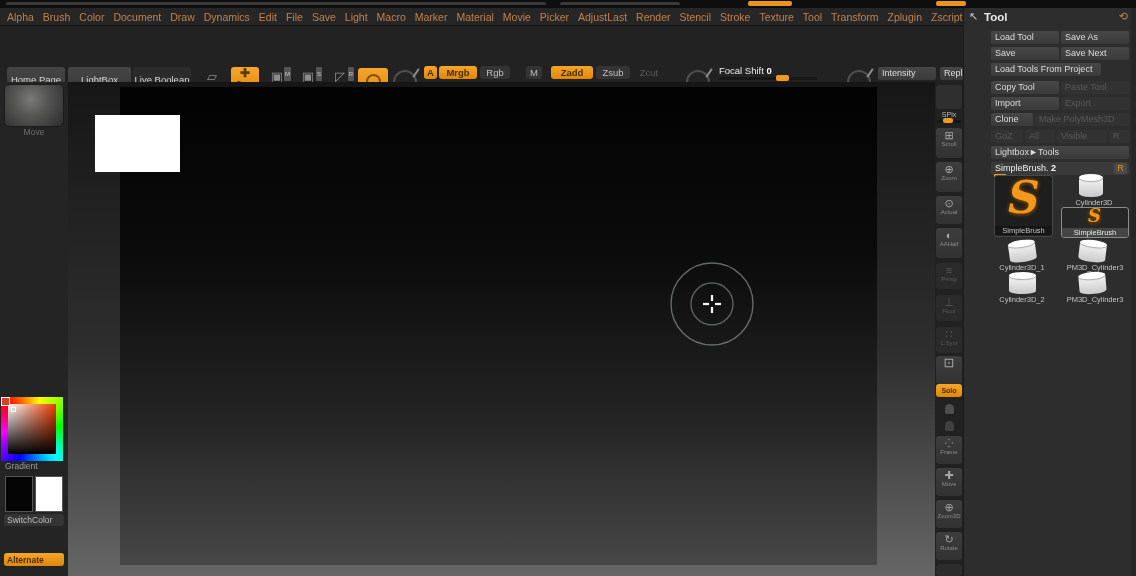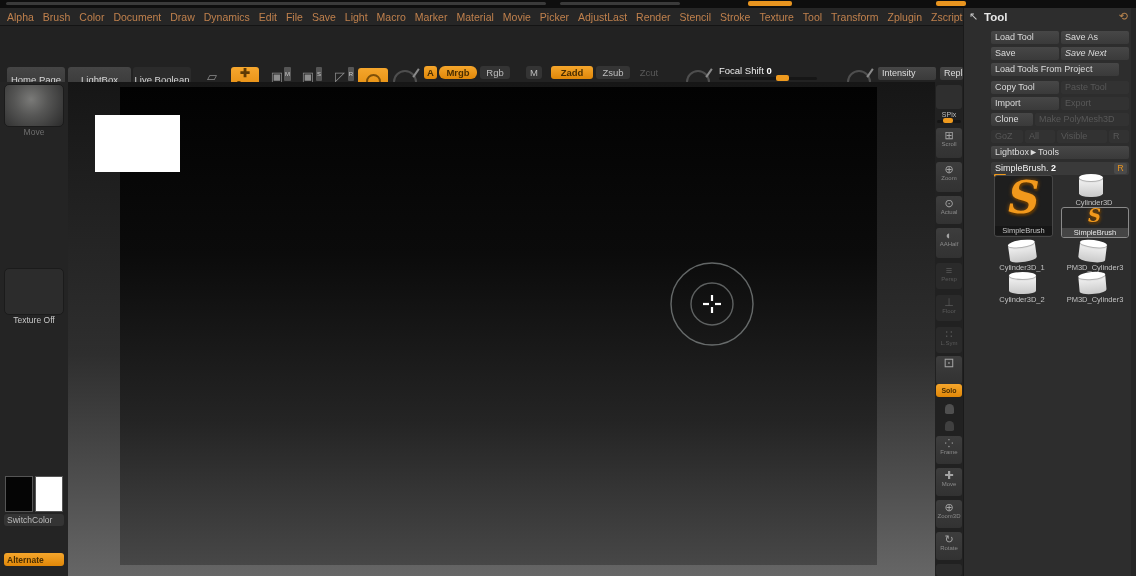--- a/index.html
+++ b/index.html
@@ -151,21 +151,21 @@
       <span class="glyph" style="position:relative;">◸<span class="badge">R</span></span>
       <span>Rotate</span>
     </div>
 
     <div class="btn orange" style="left:358px;top:42px;width:30px;height:26px;">
       <span class="ring-icon"></span>
     </div>
     <div class="dial" style="left:393px;top:44px;">S</div>
 
     <div class="btn orange" style="left:424px;top:40px;width:13px;height:13px;">A</div>
-    <div class="btn orange" style="left:439px;top:40px;width:38px;height:13px;border-radius:6px;">Mrgb</div>
+    <div class="btn orange" style="left:439px;top:40px;width:38px;height:13px;">Mrgb</div>
     <div class="btn flat" style="left:480px;top:40px;width:30px;height:13px;">Rgb</div>
     <div class="btn flat" style="left:526px;top:40px;width:16px;height:13px;">M</div>
     <div class="slider-label" style="left:428px;top:55px;">
       <span>Rgb Intensity</span> <b>25</b>
     </div>
     <div class="slider-track" style="left:428px;top:68px;width:120px;">
       <div class="slider-handle" style="left:58px;"></div>
     </div>
 
     <div class="btn orange" style="left:551px;top:40px;width:42px;height:13px;">Zadd</div>
@@ -201,23 +201,27 @@
     <div class="tpbtn" style="left:878px;top:41px;width:58px;">Intensity</div>
     <div class="tpbtn" style="left:940px;top:41px;width:23px;">Repla</div>
     <div style="position:absolute;left:879px;top:58px;font-size:9.5px;color:#4f4f4f;">AdjustLast</div>
   </div>
 
   <div id="leftshelf">
     <div class="ls-item" style="top:2px;">
       <div class="ls-box sphere" style="height:43px;"></div>
       <div class="ls-label dim">Move</div>
     </div>
-    <div class="ls-item" style="top:186px;">
-      <div class="ls-box" style="height:47px;background:#2c2c2c;"></div>
-      <div class="ls-label">Texture Off</div>
+    <div class="ls-item" style="top:315px;left:1px;width:62px;">
+      <div class="hue-frame">
+        <div class="sv-square"></div>
+        <div style="position:absolute;left:0;top:0;width:9px;height:9px;background:#e23b22;border:1px solid #fff;"></div>
+        <div style="position:absolute;left:10px;top:10px;width:5px;height:5px;border:1px solid #fff;"></div>
+      </div>
+      <div class="ls-label" style="color:#9b9b9b;text-align:left;padding-left:4px;">Gradient</div>
     </div>
     <div class="ls-item" style="top:394px;height:36px;">
       <div class="swatch" style="left:1px;background:#050505;"></div>
       <div class="swatch" style="left:31px;background:#ffffff;"></div>
     </div>
     <div class="ls-item" style="top:432px;">
       <div class="btn flat" style="position:static;height:12px;font-size:8.5px;justify-content:flex-start;padding-left:3px;">SwitchColor</div>
     </div>
     <div class="ls-item" style="top:471px;">
       <div class="btn orange" style="position:static;height:13px;font-size:8.5px;justify-content:flex-start;padding-left:3px;">Alternate</div>
@@ -334,22 +338,22 @@
     <div id="tp-scrollstrip"></div>
     <div id="tp-header">
       <span class="pick-icon">↖</span>
       <span id="tp-title">Tool</span>
       <span class="hist-icon">⟲</span>
     </div>
 
     <div class="tpbtn" style="left:27px;top:23px;width:68px;">Load Tool</div>
     <div class="tpbtn" style="left:97px;top:23px;width:68px;">Save As</div>
     <div class="tpbtn" style="left:27px;top:39px;width:68px;">Save</div>
-    <div class="tpbtn" style="left:97px;top:39px;width:68px;font-style:italic;">Save Next</div>
-    <div class="tpbtn" style="left:27px;top:55px;width:128px;">Load Tools From Project</div>
+    <div class="tpbtn" style="left:97px;top:39px;width:68px;">Save Next</div>
+    <div class="tpbtn" style="left:27px;top:55px;width:110px;">Load Tools From Project</div>
     <div class="tpbtn" style="left:27px;top:73px;width:68px;">Copy Tool</div>
     <div class="tpbtn dim" style="left:97px;top:73px;width:68px;">Paste Tool</div>
     <div class="tpbtn" style="left:27px;top:89px;width:68px;">Import</div>
     <div class="tpbtn dim" style="left:97px;top:89px;width:68px;">Export</div>
     <div class="tpbtn" style="left:27px;top:105px;width:42px;">Clone</div>
     <div class="tpbtn dim" style="left:71px;top:105px;width:94px;">Make PolyMesh3D</div>
     <div class="tpbtn dim" style="left:27px;top:122px;width:32px;">GoZ</div>
     <div class="tpbtn dim" style="left:61px;top:122px;width:30px;">All</div>
     <div class="tpbtn dim" style="left:93px;top:122px;width:50px;">Visible</div>
     <div class="tpbtn dim" style="left:145px;top:122px;width:20px;">R</div>

